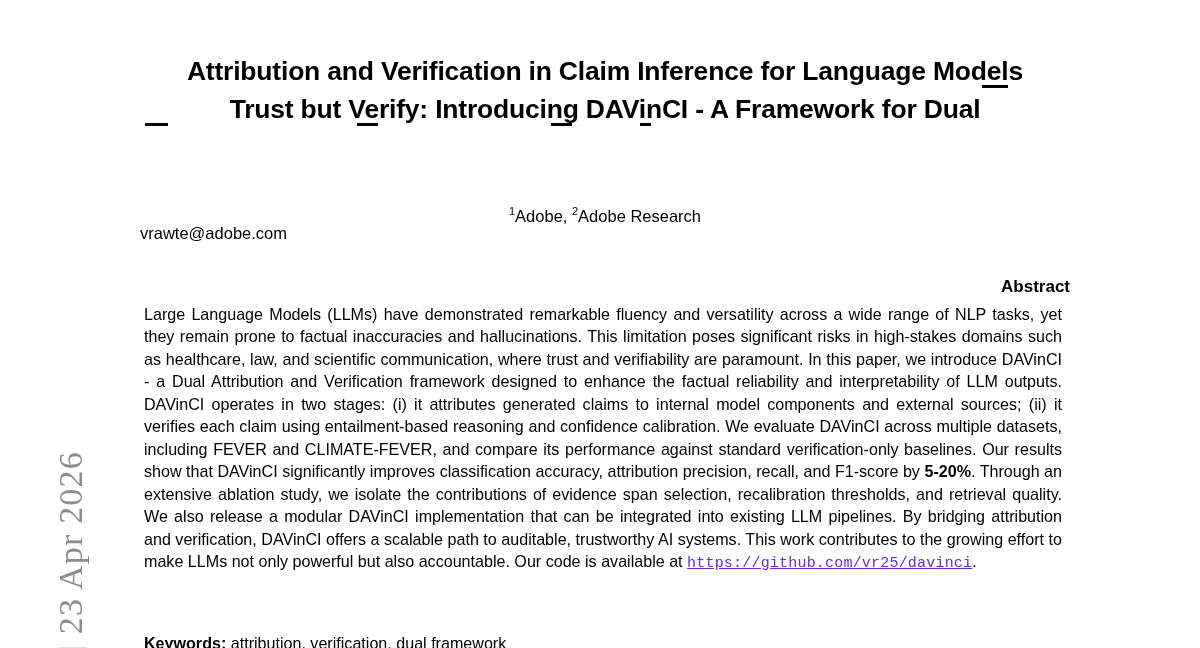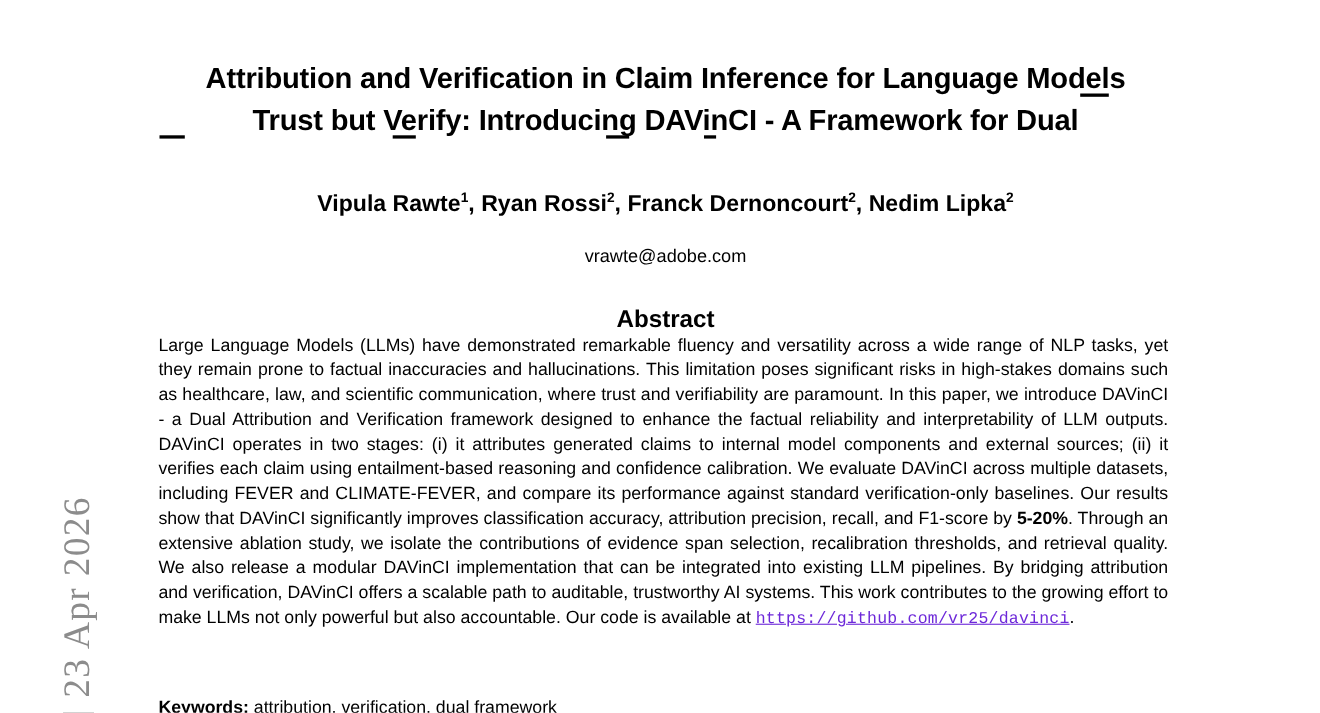--- a/index.html
+++ b/index.html
@@ -95,33 +95,33 @@
     font-size: 16.5px;
     line-height: 21px;
   }
   .affiliation sup { font-size: 11px; vertical-align: super; }
 
   .email {
     position: absolute;
     left: 140px;
     top: 223px;
     width: 930px;
-    text-align: center;
+    text-align: left;
     font-size: 16.5px;
     line-height: 21px;
   }
 
   
   .abstract-heading {
     position: absolute;
     left: 140px;
     top: 277px;
     width: 930px;
-    text-align: center;
-    font-size: 22px;
+    text-align: right;
+    font-size: 17px;
     font-weight: bold;
   }
 
   .abstract-body {
     position: absolute;
     left: 144px;
     top: 303px;
     width: 918px;
     font-size: 16.1px;
     line-height: 22.45px;
@@ -163,24 +163,24 @@
     <span class="title-line">Trust but Verify: Introducing DAVinCI - A Framework for Dual</span>
   </div>
 
   <div class="overbar" style="left:982px; top:85px; width:26px;"></div>
 
   <div class="dash-artifact" style="left:145px; top:123px; width:23px;"></div>
   <div class="dash-artifact" style="left:357px; top:123px; width:21px;"></div>
   <div class="dash-artifact" style="left:551px; top:123px; width:21px;"></div>
   <div class="dash-artifact" style="left:640px; top:123px; width:11px;"></div>
 
-  <div class="authors">
-    <span>Vipula Rawte</span><sup>1</sup><span>, </span><span>Ryan Rossi</span><sup>2</sup><span>, </span><span>Franck Dernoncourt</span><sup>2</sup><span>, </span><span>Nedim Lipka</span><sup>2</sup>
+
+  <div class="affiliation">
+    <sup>1</sup><span>Adobe, </span><sup>2</sup><span>Adobe Research</span>
   </div>
-
 
   <div class="email">vrawte@adobe.com</div>
 
   <div class="abstract-heading">Abstract</div>
 
   <div class="abstract-body">
     <span>Large Language Models (LLMs) have demonstrated remarkable fluency and versatility across a wide range of NLP tasks, yet they remain prone to factual inaccuracies and hallucinations. This limitation poses significant risks in high-stakes domains such as healthcare, law, and scientific communication, where trust and verifiability are paramount. In this paper, we introduce DAVinCI - a Dual Attribution and Verification framework designed to enhance the factual reliability and interpretability of LLM outputs. DAVinCI operates in two stages: (i) it attributes generated claims to internal model components and external sources; (ii) it verifies each claim using entailment-based reasoning and confidence calibration. We evaluate DAVinCI across multiple datasets, including FEVER and CLIMATE-FEVER, and compare its performance against standard verification-only baselines. Our results show that DAVinCI significantly improves classification accuracy, attribution precision, recall, and F1-score by </span><b>5-20%</b><span>.  Through an extensive ablation study, we isolate the contributions of evidence span selection, recalibration thresholds, and retrieval quality. We also release a modular DAVinCI implementation that can be integrated into existing LLM pipelines. By bridging attribution and verification, DAVinCI offers a scalable path to auditable, trustworthy AI systems. This work contributes to the growing effort to make LLMs not only powerful but also accountable. Our code is available at </span><a class="url" href="#">https://github.com/vr25/davinci</a><span>.</span>
   </div>
 
   <div class="keywords">

